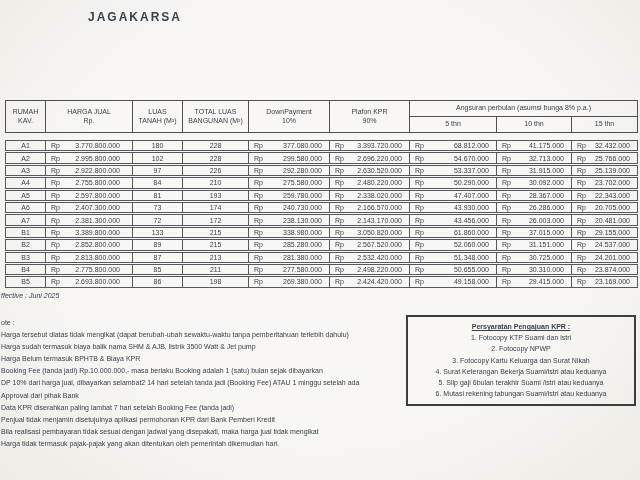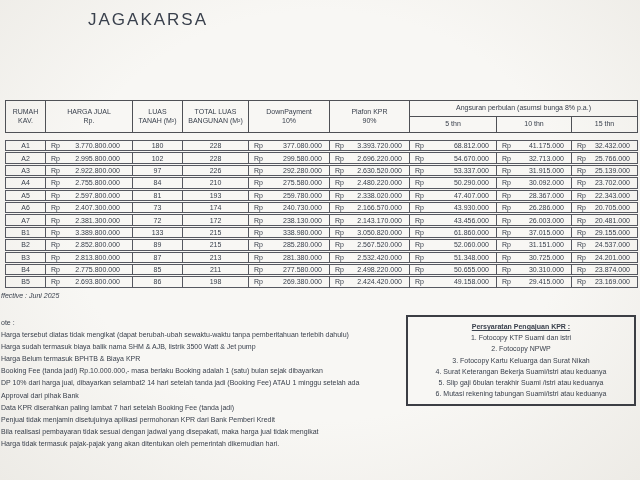--- a/index.html
+++ b/index.html
@@ -4,21 +4,21 @@
 <style>
   html,body{margin:0;padding:0;}
   body{
     width:640px;height:480px;position:relative;overflow:hidden;
     background:radial-gradient(ellipse at 50% 45%, #f8f7f4 55%, #edebe6 100%);
     font-family:"Liberation Sans", sans-serif;
     color:#3a414d;
   }
   .title{
     position:absolute;left:88px;top:10px;
-    font-size:17px;font-weight:normal;letter-spacing:2px;color:#3a414d;
+    font-size:12px;font-weight:bold;letter-spacing:2px;color:#3a414d;
   }
   
   .price-table{position:absolute;left:5px;top:100px;width:633px;}
   .thead{
     display:grid;
     grid-template-columns:40px 87px 50px 66px 81px 80px 87px 75px auto;
     grid-template-rows:1fr 1fr;
     height:33px;box-sizing:border-box;
     border:1px solid #4f5156;
     font-size:7px;line-height:8.5px;text-align:center;

